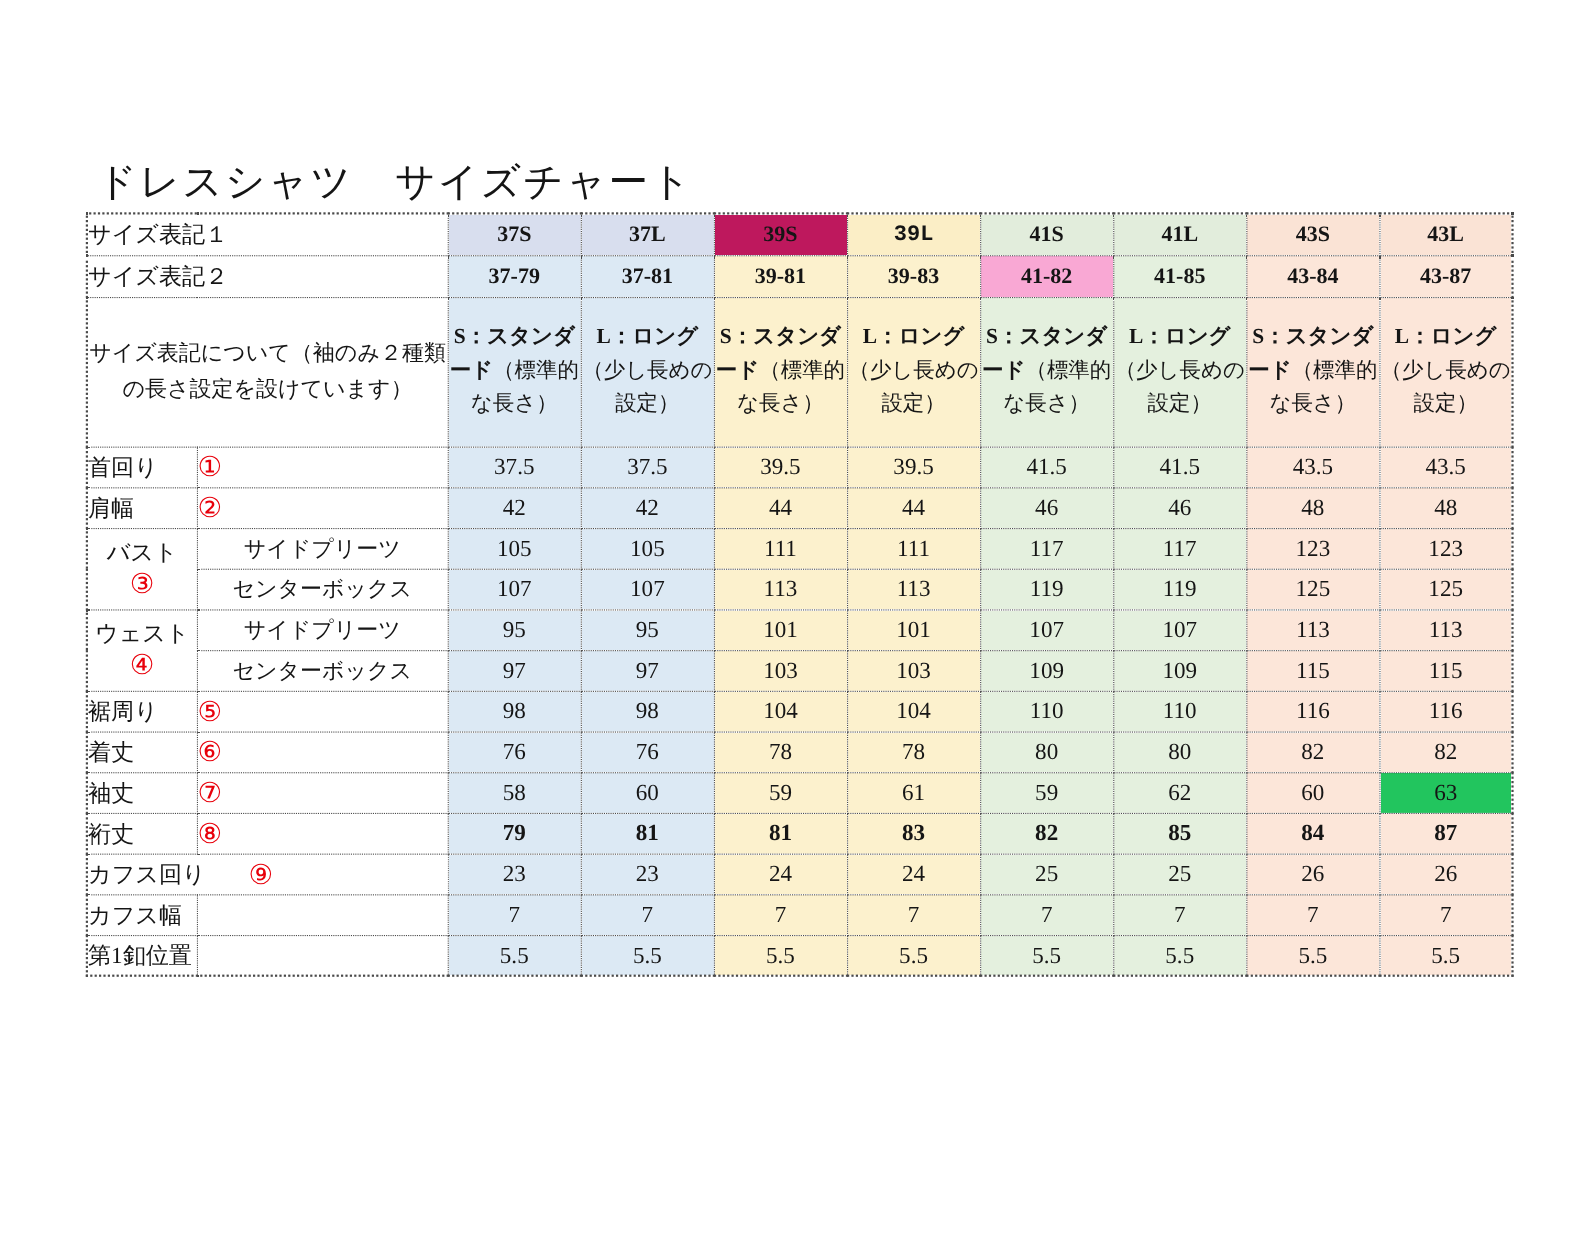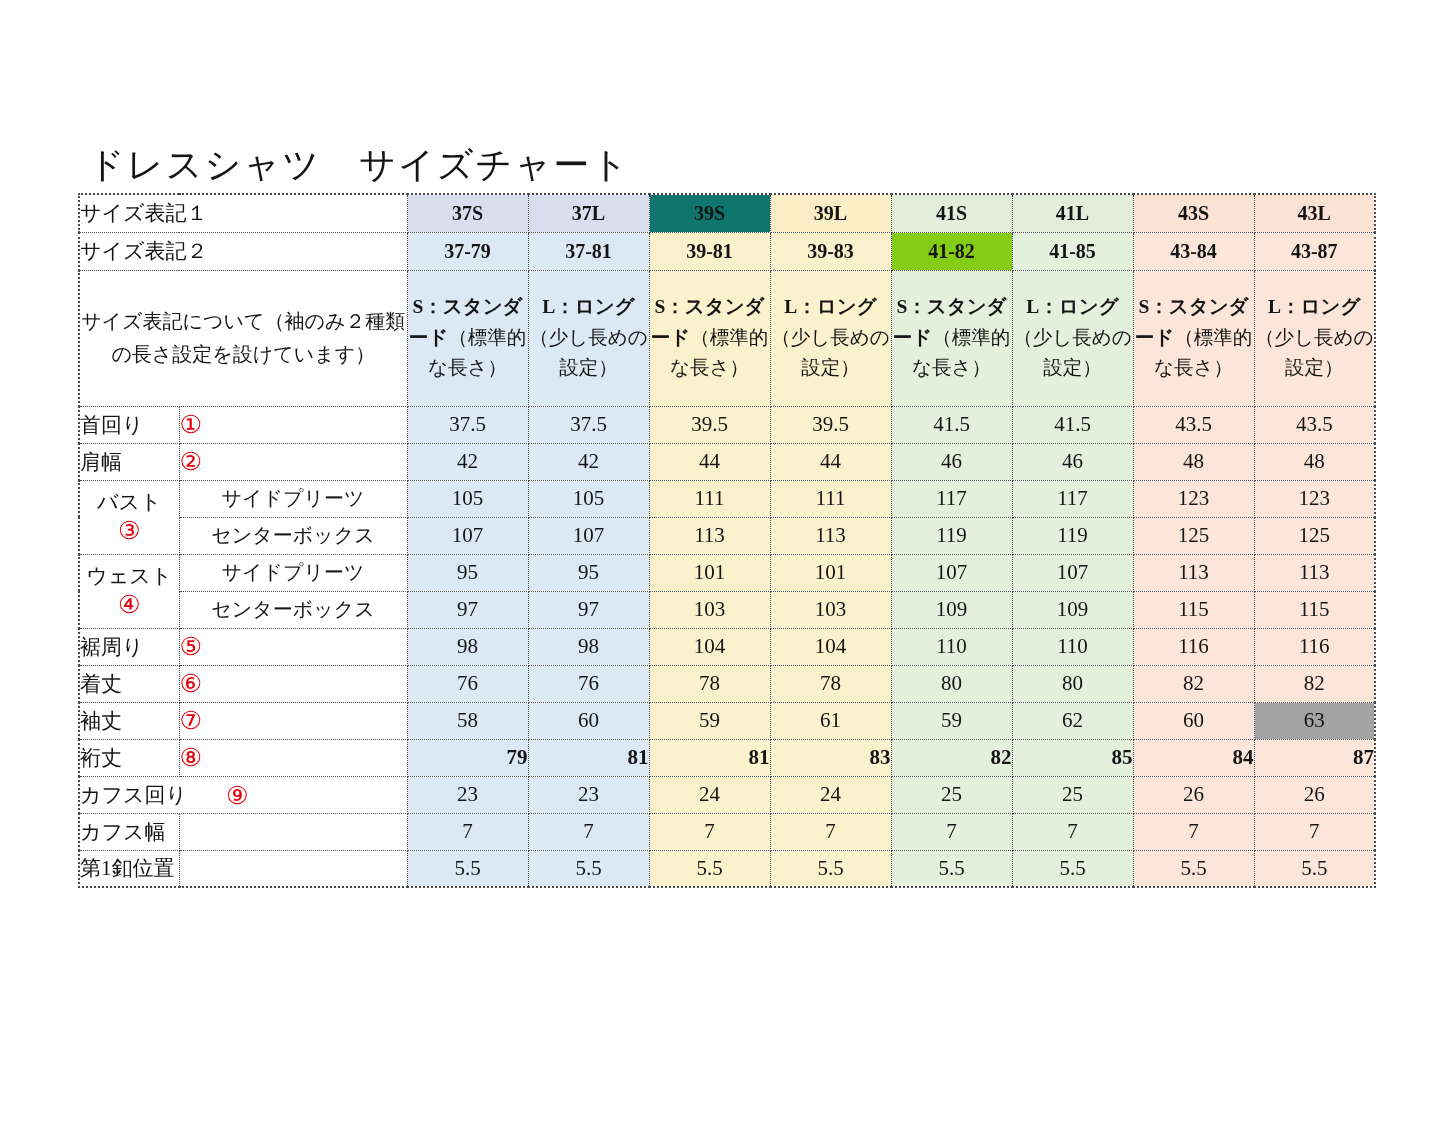--- a/index.html
+++ b/index.html
@@ -40,21 +40,21 @@
   td.sub-label   { text-align: center; font-size: 20px; background:#fff; }
   td.merged-label{ position: relative; text-align: left; padding-left: 8px; font-size: 21px; background:#fff; }
   td.merged-label .circ { position: absolute; left: 146px; top: 50%; transform: translateY(-50%); }
 
   .circ {
     font-family: "DejaVu Sans", sans-serif;
     font-size: 25px; line-height: 1; font-weight: 400;
   }
 
   td.val     { text-align: center; font-size: 21px; }
-  td.val.b   { font-weight: bold; text-align: right; }
+  td.val.b   { font-weight: bold; }
 
   .notes { position: absolute; left: 186px; top: 925px; font-size: 22px; letter-spacing: 1px; }
   .notes .note-line { height: 39px; line-height: 39px; }
 </style>
 </head>
 <body>
 
 <div class="page">
 
   <h1 class="title">ドレスシャツ　サイズチャート</h1>
@@ -70,34 +70,34 @@
         <col style="width: 121px;">
         <col style="width: 121px;">
         <col style="width: 121px;">
         <col style="width: 121px;">
       </colgroup>
     <tbody id="table-body">
         <tr style="height: 38px;">
           <td class="h-label" colspan="2">サイズ表記１</td>
           <td class="c-head" style="background: rgb(216, 222, 238);">37S</td>
           <td class="c-head" style="background: rgb(216, 222, 238);">37L</td>
-          <td class="c-head" style="background: #0f766e;">39S</td>
-          <td class="c-head" style="background: rgb(251, 238, 198);">39L</td>
+          <td class="c-head" style="background: #be185d;">39S</td>
+          <td class="c-head" style="background: rgb(251, 238, 198); font-family: Liberation Mono, monospace;">39L</td>
           <td class="c-head" style="background: rgb(226, 237, 220);">41S</td>
           <td class="c-head" style="background: rgb(226, 237, 220);">41L</td>
           <td class="c-head" style="background: rgb(250, 227, 213);">43S</td>
           <td class="c-head" style="background: rgb(250, 227, 213);">43L</td>
         </tr>
         <tr style="height: 38px;">
           <td class="h-label" colspan="2">サイズ表記２</td>
           <td class="c-head" style="background: rgb(220, 233, 244);">37-79</td>
           <td class="c-head" style="background: rgb(220, 233, 244);">37-81</td>
           <td class="c-head" style="background: rgb(252, 241, 205);">39-81</td>
           <td class="c-head" style="background: rgb(252, 241, 205);">39-83</td>
-          <td class="c-head" style="background: #84cc16;">41-82</td>
+          <td class="c-head" style="background: #f9a8d4;">41-82</td>
           <td class="c-head" style="background: rgb(228, 240, 222);">41-85</td>
           <td class="c-head" style="background: rgb(252, 230, 217);">43-84</td>
           <td class="c-head" style="background: rgb(252, 230, 217);">43-87</td>
         </tr>
         <tr style="height: 136px; margin-left: 21px;">
           <td class="about" colspan="2">サイズ表記について（袖のみ２種類の長さ設定を設けています）</td>
           <td class="desc" style="background: rgb(220, 233, 244);"><span class="b">S：スタンダード</span><span>（標準的な長さ）</span></td>
           <td class="desc" style="background: rgb(220, 233, 244);"><span class="b">L：ロング</span><span>（少し長めの設定）</span></td>
           <td class="desc" style="background: rgb(252, 241, 205);"><span class="b">S：スタンダード</span><span>（標準的な長さ）</span></td>
           <td class="desc" style="background: rgb(252, 241, 205);"><span class="b">L：ロング</span><span>（少し長めの設定）</span></td>
@@ -209,21 +209,21 @@
         <tr style="height: 37px;">
           <td class="row-label">袖丈</td>
           <td class="num-cell"><span class="circ" style="color: rgb(232, 0, 11);">⑦</span></td>
           <td class="val" style="background: rgb(220, 233, 244);">58</td>
           <td class="val" style="background: rgb(220, 233, 244);">60</td>
           <td class="val" style="background: rgb(252, 241, 205);">59</td>
           <td class="val" style="background: rgb(252, 241, 205);">61</td>
           <td class="val" style="background: rgb(228, 240, 222);">59</td>
           <td class="val" style="background: rgb(228, 240, 222);">62</td>
           <td class="val" style="background: rgb(252, 230, 217);">60</td>
-          <td class="val" style="background: #a3a3a3;">63</td>
+          <td class="val" style="background: #22c55e;">63</td>
         </tr>
         <tr style="height: 37px;">
           <td class="row-label">裄丈</td>
           <td class="num-cell"><span class="circ" style="color: rgb(232, 0, 11);">⑧</span></td>
           <td class="val b" style="background: rgb(220, 233, 244);">79</td>
           <td class="val b" style="background: rgb(220, 233, 244);">81</td>
           <td class="val b" style="background: rgb(252, 241, 205);">81</td>
           <td class="val b" style="background: rgb(252, 241, 205);">83</td>
           <td class="val b" style="background: rgb(228, 240, 222);">82</td>
           <td class="val b" style="background: rgb(228, 240, 222);">85</td>

